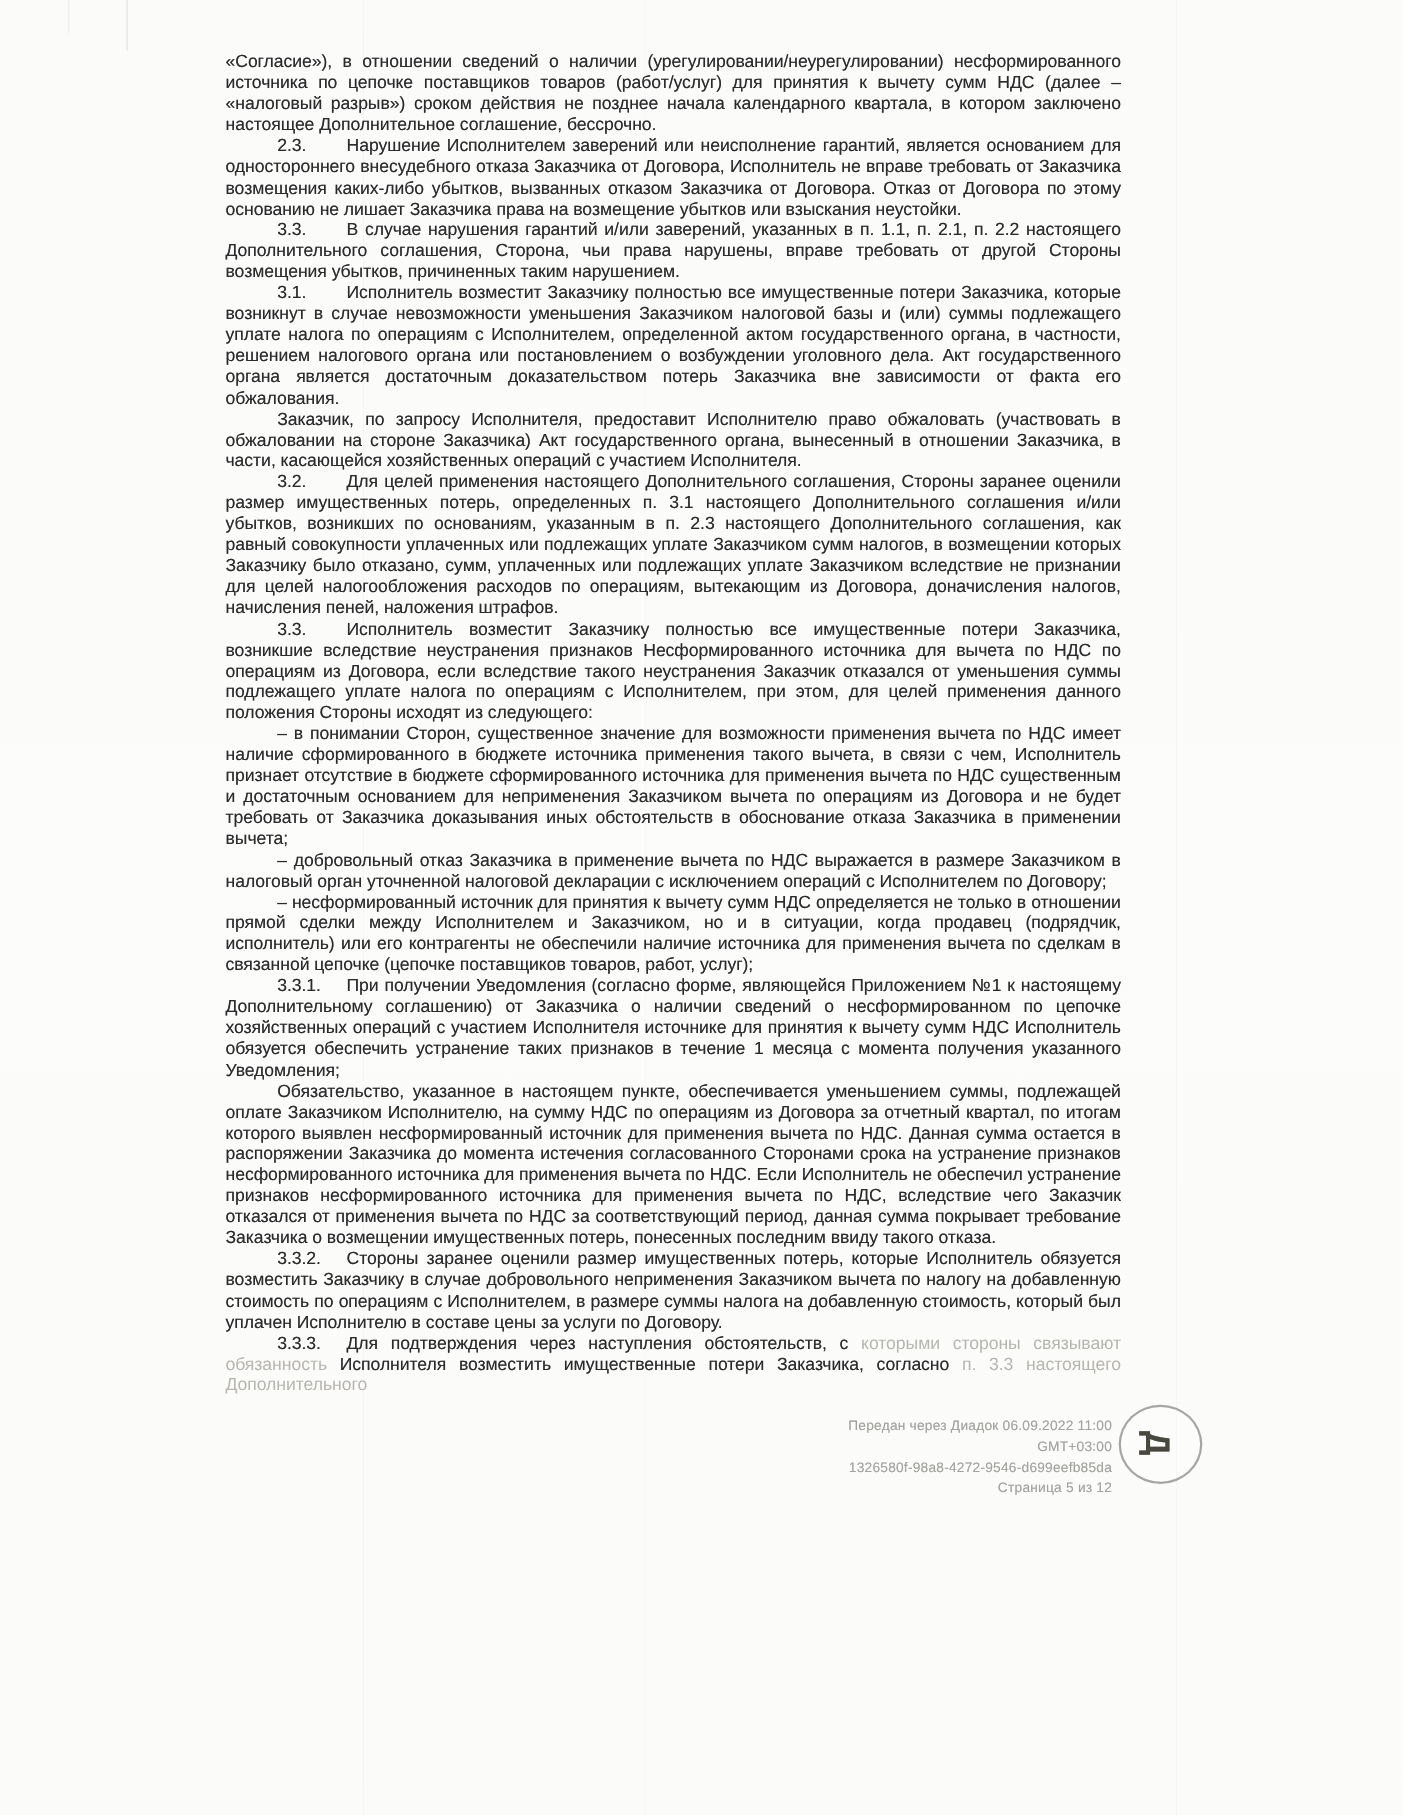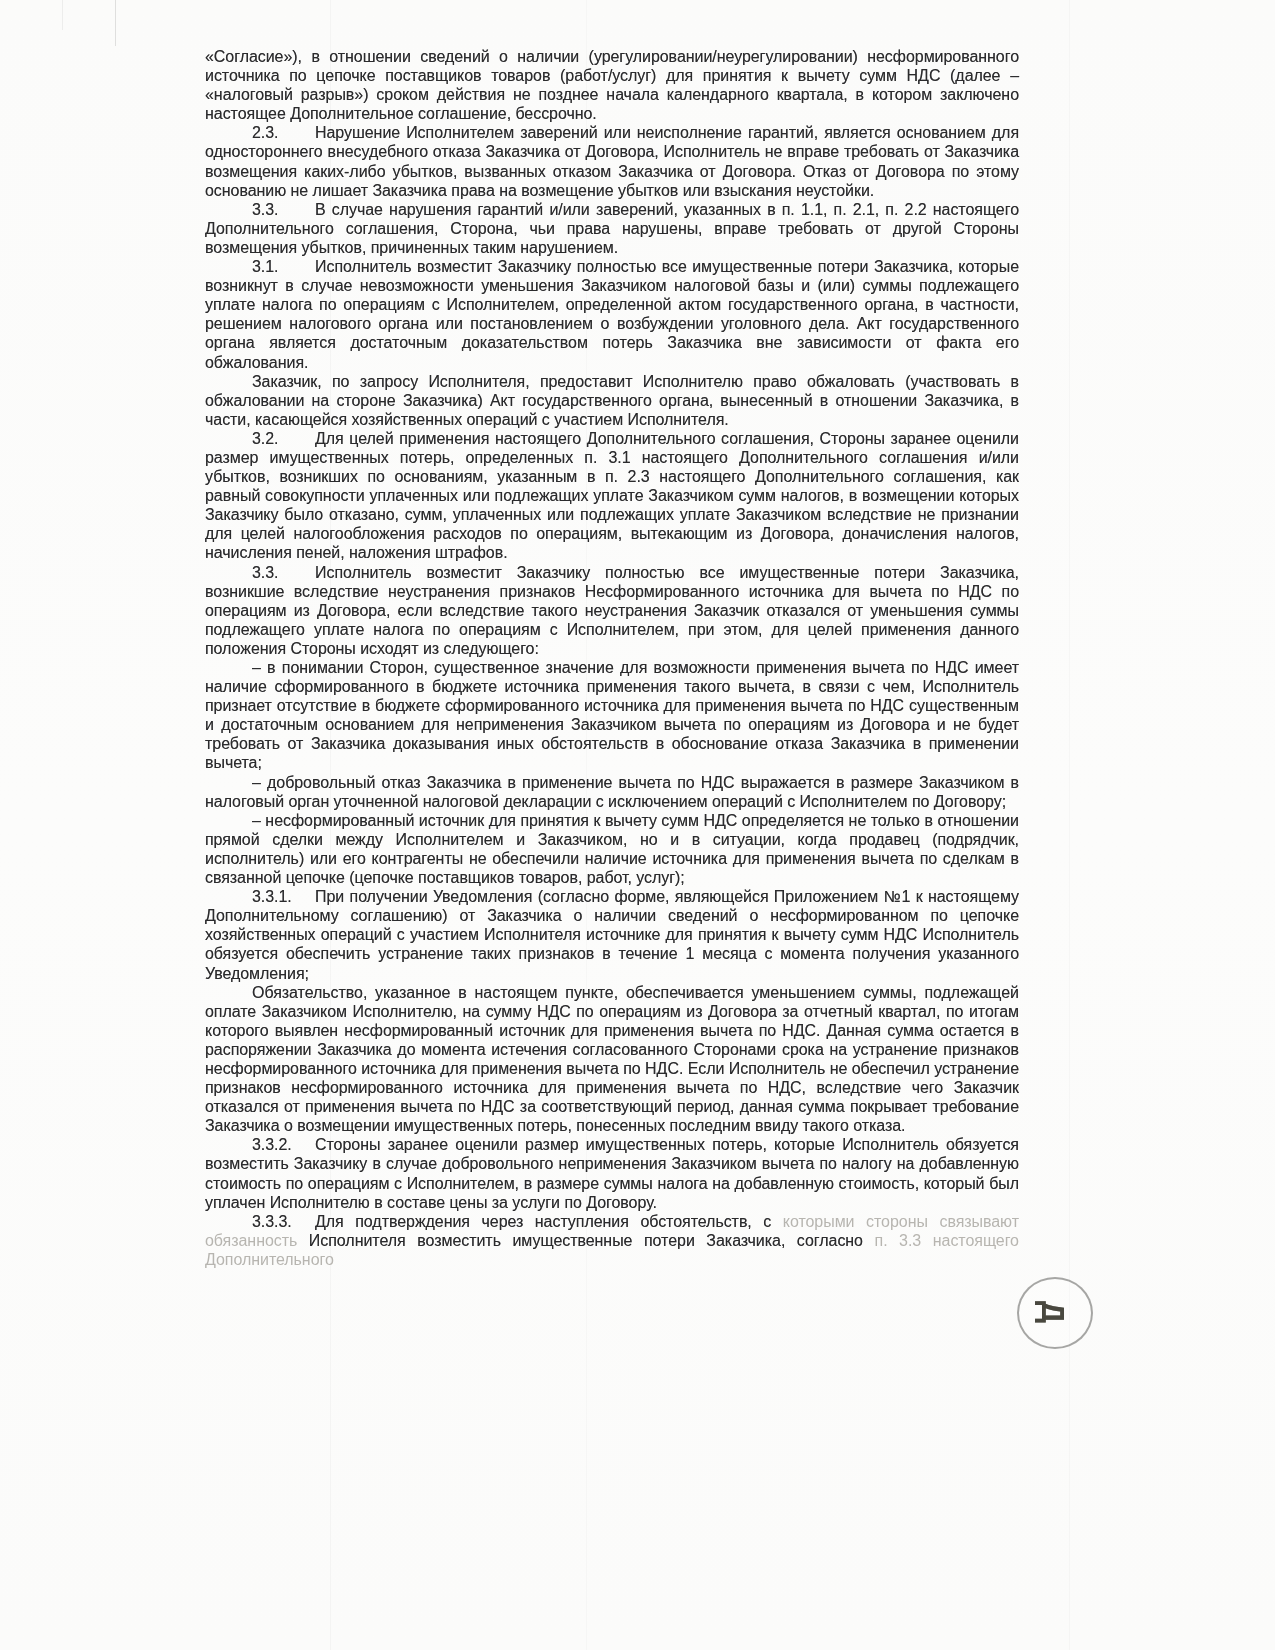--- a/index.html
+++ b/index.html
@@ -113,18 +113,23 @@
       <p class="numbered"><span class="pnum">3.3.</span><span>Исполнитель возместит Заказчику полностью все имущественные потери Заказчика, возникшие вследствие неустранения признаков Несформированного источника для вычета по НДС по операциям из Договора, если вследствие такого неустранения Заказчик отказался от уменьшения суммы подлежащего уплате налога по операциям с Исполнителем, при этом, для целей применения данного положения Стороны исходят из следующего:</span></p>
       <p class="indent"><span>– в понимании Сторон, существенное значение для возможности применения вычета по НДС имеет наличие сформированного в бюджете источника применения такого вычета, в связи с чем, Исполнитель признает отсутствие в бюджете сформированного источника для применения вычета по НДС существенным и достаточным основанием для неприменения Заказчиком вычета по операциям из Договора и не будет требовать от Заказчика доказывания иных обстоятельств в обоснование отказа Заказчика в применении вычета;</span></p>
       <p class="indent"><span>– добровольный отказ Заказчика в применение вычета по НДС выражается в размере Заказчиком в налоговый орган уточненной налоговой декларации с исключением операций с Исполнителем по Договору;</span></p>
       <p class="indent"><span>– несформированный источник для принятия к вычету сумм НДС определяется не только в отношении прямой сделки между Исполнителем и Заказчиком, но и в ситуации, когда продавец (подрядчик, исполнитель) или его контрагенты не обеспечили наличие источника для применения вычета по сделкам в связанной цепочке (цепочке поставщиков товаров, работ, услуг);</span></p>
       <p class="numbered"><span class="pnum">3.3.1.</span><span>При получении Уведомления (согласно форме, являющейся Приложением №1 к настоящему Дополнительному соглашению) от Заказчика о наличии сведений о несформированном по цепочке хозяйственных операций с участием Исполнителя источнике для принятия к вычету сумм НДС Исполнитель обязуется обеспечить устранение таких признаков в течение 1 месяца с момента получения указанного Уведомления;</span></p>
       <p class="indent"><span>Обязательство, указанное в настоящем пункте, обеспечивается уменьшением суммы, подлежащей оплате Заказчиком Исполнителю, на сумму НДС по операциям из Договора за отчетный квартал, по итогам которого выявлен несформированный источник для применения вычета по НДС. Данная сумма остается в распоряжении Заказчика до момента истечения согласованного Сторонами срока на устранение признаков несформированного источника для применения вычета по НДС. Если Исполнитель не обеспечил устранение признаков несформированного источника для применения вычета по НДС, вследствие чего Заказчик отказался от применения вычета по НДС за соответствующий период, данная сумма покрывает требование Заказчика о возмещении имущественных потерь, понесенных последним ввиду такого отказа.</span></p>
       <p class="numbered"><span class="pnum">3.3.2.</span><span>Стороны заранее оценили размер имущественных потерь, которые Исполнитель обязуется возместить Заказчику в случае добровольного неприменения Заказчиком вычета по налогу на добавленную стоимость по операциям с Исполнителем, в размере суммы налога на добавленную стоимость, который был уплачен Исполнителю в составе цены за услуги по Договору.</span></p>
       <p class="mixed"><span class="pnum">3.3.3.</span><span>Для подтверждения через наступления обстоятельств, с </span><span class="faded">которыми стороны связывают обязанность </span><span>Исполнителя возместить имущественные потери Заказчика, согласно </span><span class="faded">п. 3.3 настоящего Дополнительного</span></p>
     </div>
 
+  <div class="stamp-lines">
+    <div>Передан через Диадок 06.09.2022 11:00 GMT+03:00</div>
+    <div>1326580f-98a8-4272-9546-d699eefb85da</div>
+    <div>Страница 5 из 12</div>
+  </div>
 
   <div class="stamp-seal">
     <span class="logo">Д</span>
   </div>
 
 </div>
 
 </body></html>

